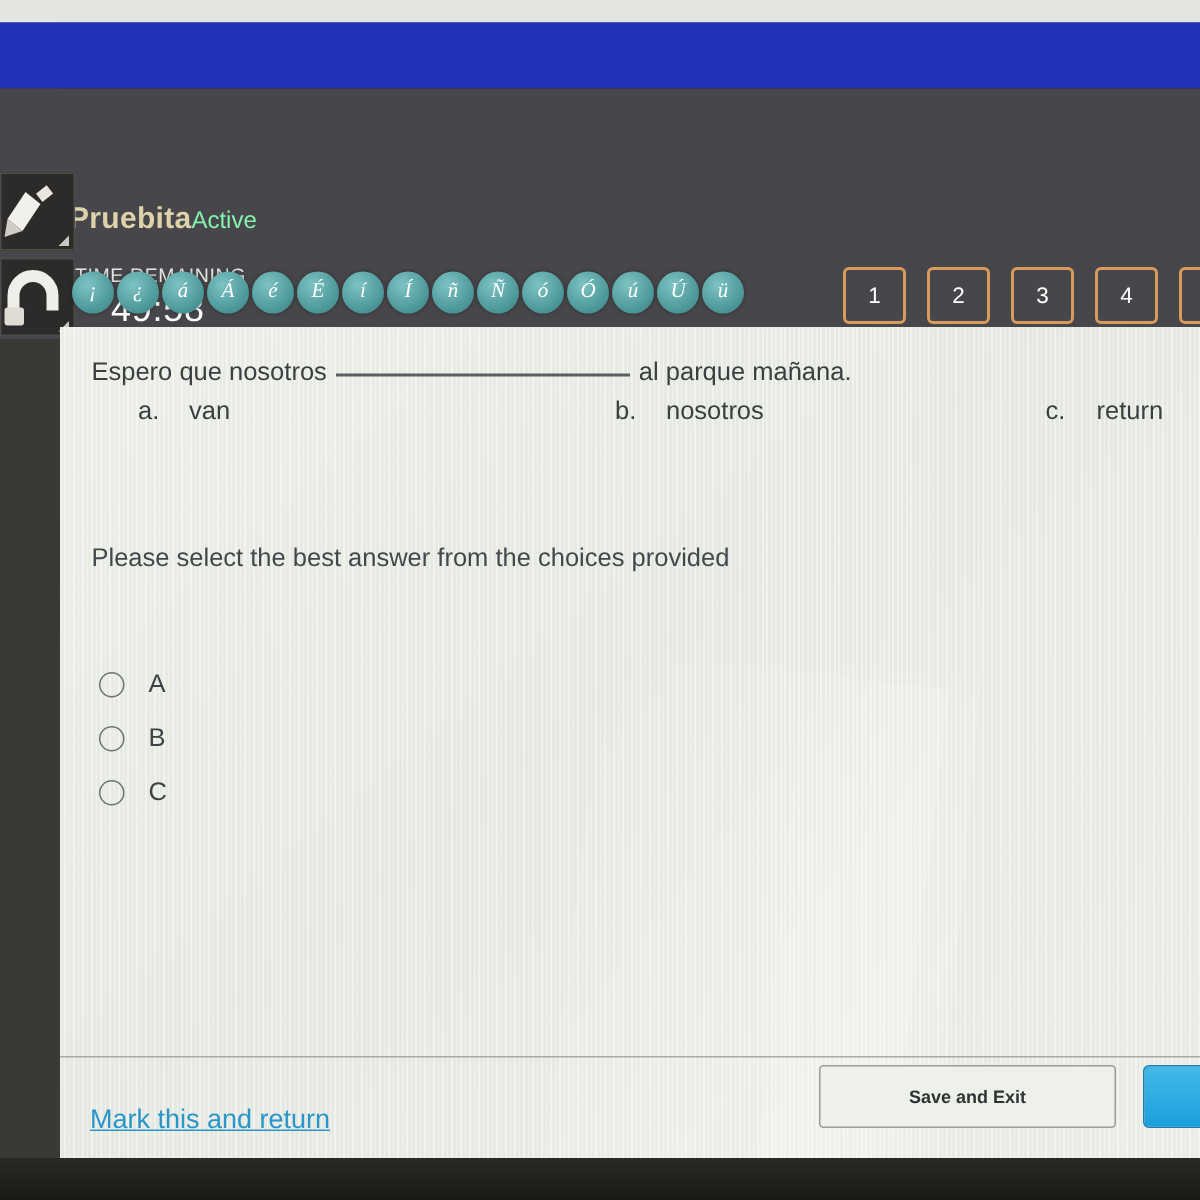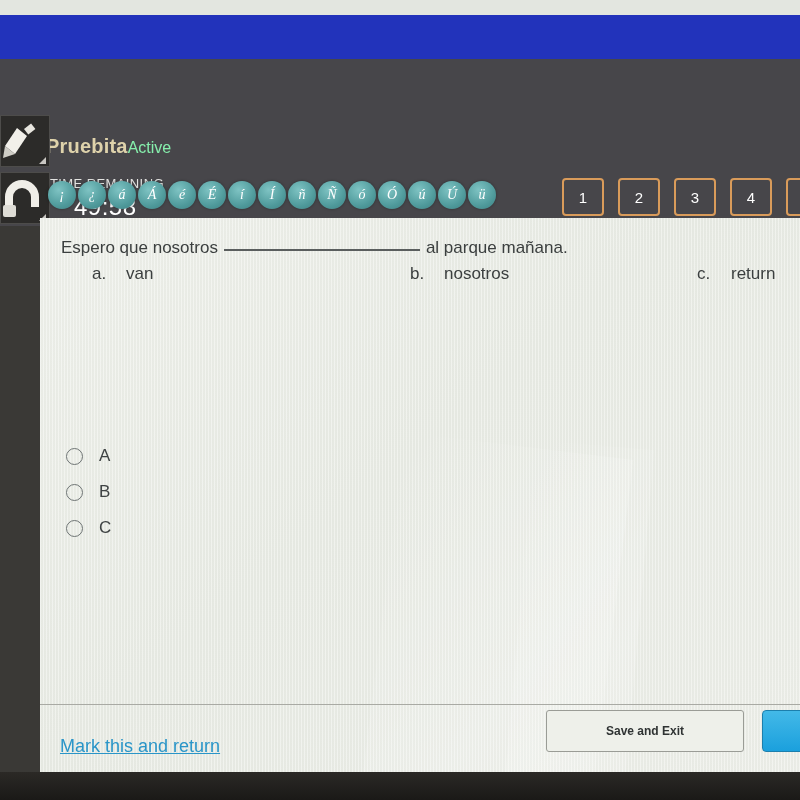--- a/index.html
+++ b/index.html
@@ -345,20 +345,21 @@
         <span class="lab">a.</span><span>van</span>
       </div>
       <div class="opt b">
         <span class="lab">b.</span><span>nosotros</span>
       </div>
       <div class="opt c">
         <span class="lab">c.</span><span>return</span>
       </div>
     </div>
 
+    <div class="instruction">Please select the best answer from the choices provided</div>
 
     <div class="choices">
         <div class="choice">
           <span class="radio"></span>
           <span class="choice-label">A</span>
         </div>
         <div class="choice">
           <span class="radio"></span>
           <span class="choice-label">B</span>
         </div>

